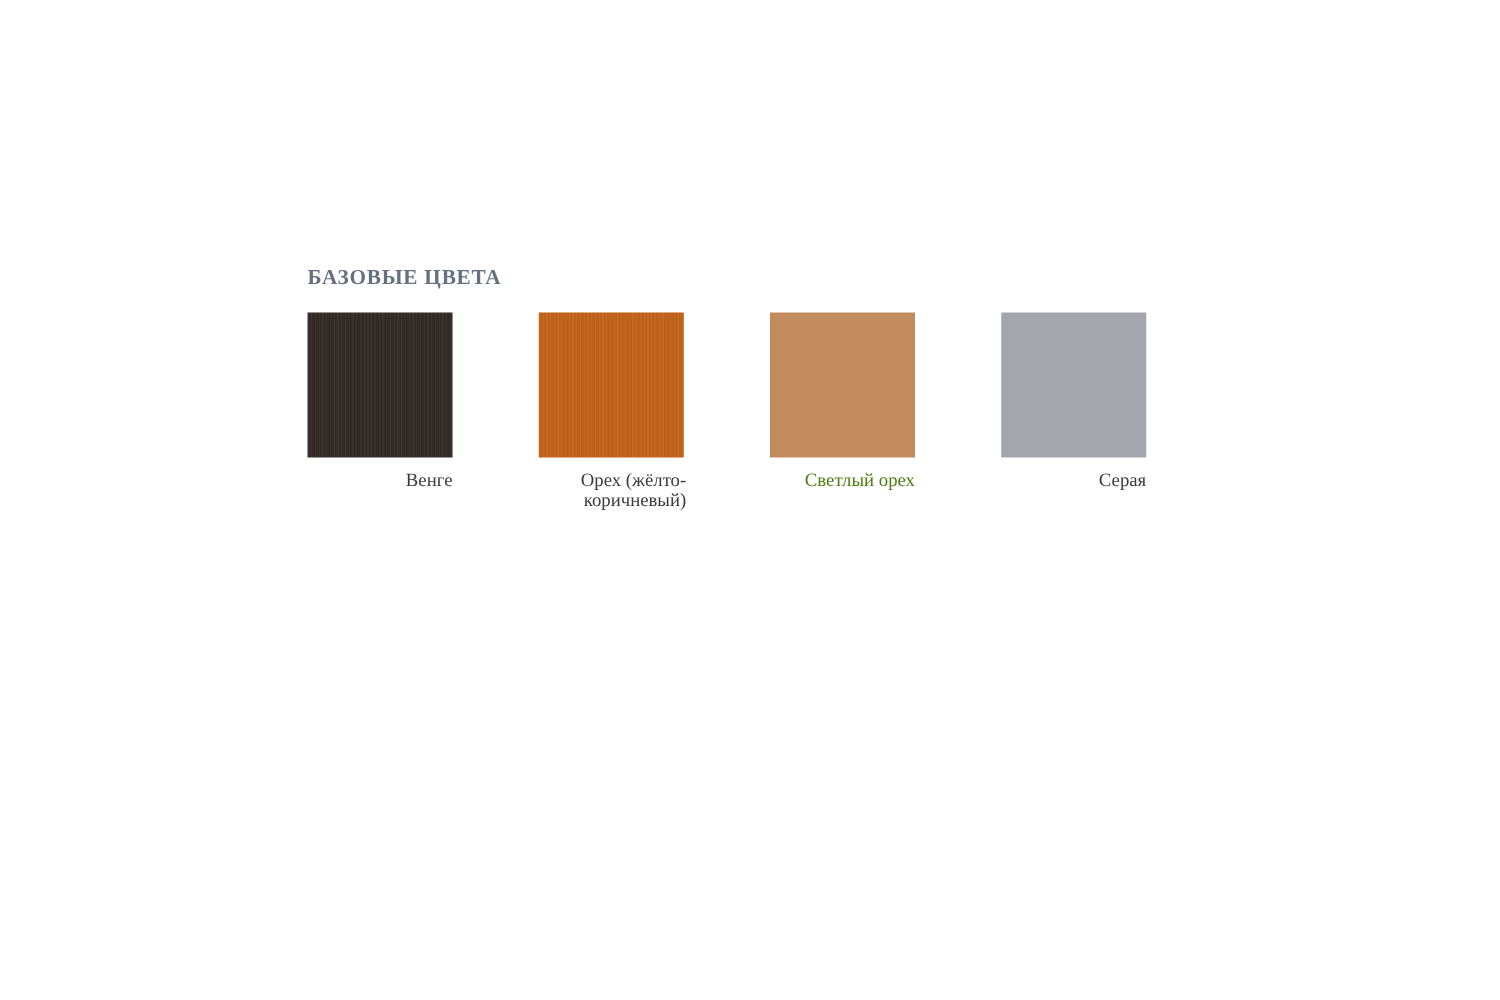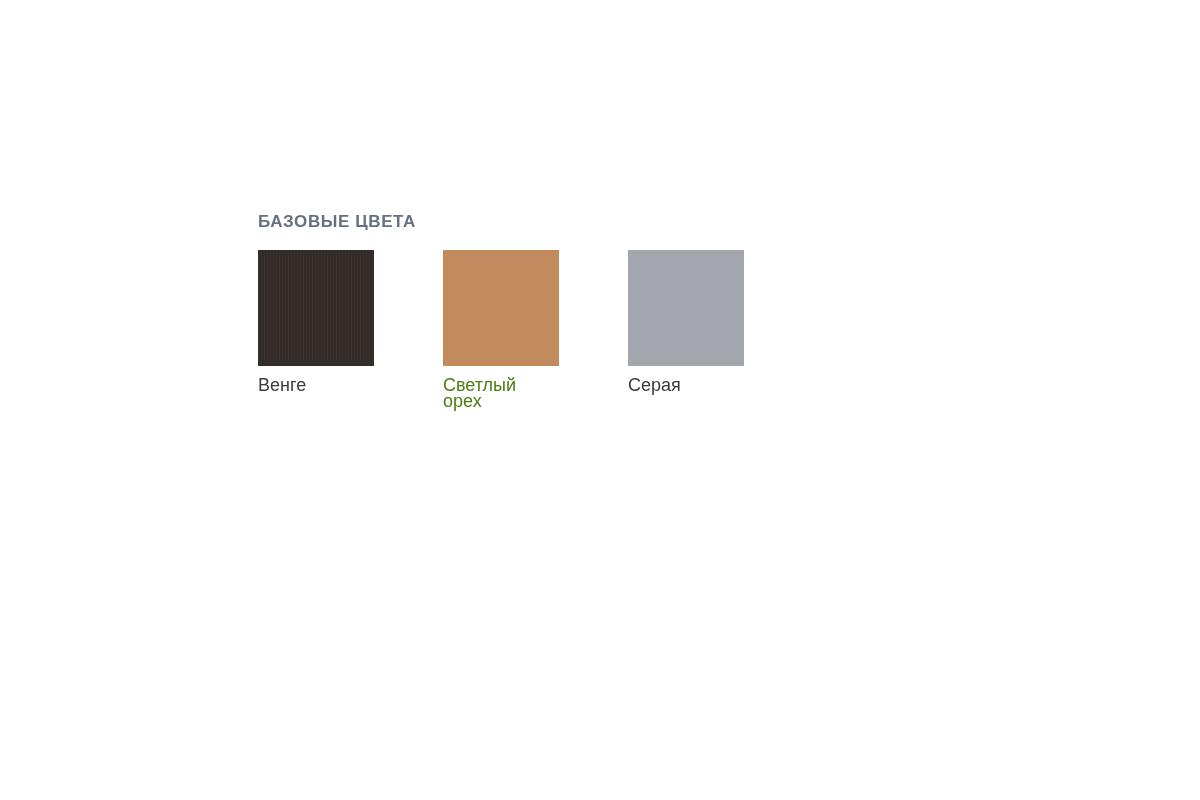--- a/index.html
+++ b/index.html
@@ -16,23 +16,24 @@
   }
 
   .page {
     position: relative;
     width: 1200px;
     height: 800px;
   }
 
   .palette-block {
     position: absolute;
-    left: 258px;
+    left: 246px;
     top: 212px;
     width: 700px;
+    font-family: Liberation Serif, serif;
   }
 
   .section-title {
     font-size: 17px;
     font-weight: bold;
     letter-spacing: 0.6px;
     color: #667180;
     margin: 0 0 18px 0;
     line-height: 20px;
     white-space: nowrap;
@@ -73,24 +74,24 @@
         rgba(0,0,0,0.035) 1px,
         rgba(0,0,0,0.035) 3px);
   }
 
   .swatch-chip.bordered {
     border: 1px solid #c9c9c9;
   }
 
   .swatch-label {
     margin-top: 11px;
-    font-size: 18px;
+    font-size: 15px;
     line-height: 16px;
     color: #3b3b3b;
-    text-align: left;
+    text-align: right;
     width: 116px;
   }
 
   .swatch-cell.wide-label .swatch-label {
     width: 124px;
     margin-left: -4px;
   }
 </style>
 </head>
 <body style="background: rgb(255, 255, 255);">
@@ -99,20 +100,24 @@
 
   <section class="palette-block">
 
     <h2 class="section-title" style="color: rgb(102, 113, 128);">БАЗОВЫЕ ЦВЕТА</h2>
 
     <div class="swatch-grid">
         <div class="swatch-cell">
           <div class="swatch-chip textured" style="background-color: rgb(51, 43, 39);"></div>
           <div class="swatch-label" style="color: rgb(59, 59, 59);">Венге</div>
         </div>
+        <div class="swatch-cell wide-label">
+          <div class="swatch-chip textured" style="background-color: rgb(196, 99, 27);"></div>
+          <div class="swatch-label" style="color: rgb(59, 59, 59);">Орех (жёлто-коричневый)</div>
+        </div>
         <div class="swatch-cell">
           <div class="swatch-chip" style="background-color: rgb(194, 139, 94);"></div>
           <div class="swatch-label" style="color: #4d7c0f;">Светлый орех</div>
         </div>
         <div class="swatch-cell">
           <div class="swatch-chip" style="background-color: rgb(163, 167, 173);"></div>
           <div class="swatch-label" style="color: rgb(59, 59, 59);">Серая</div>
         </div>
       </div>
 

